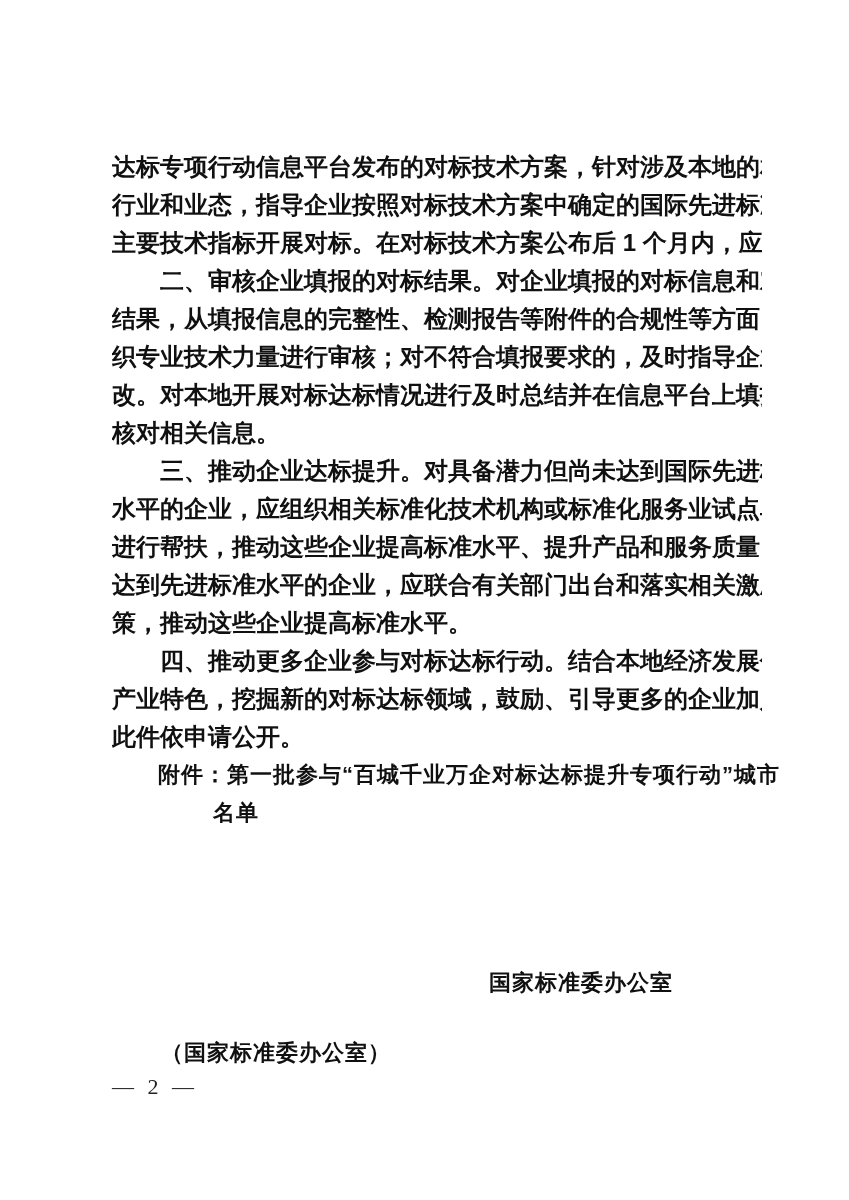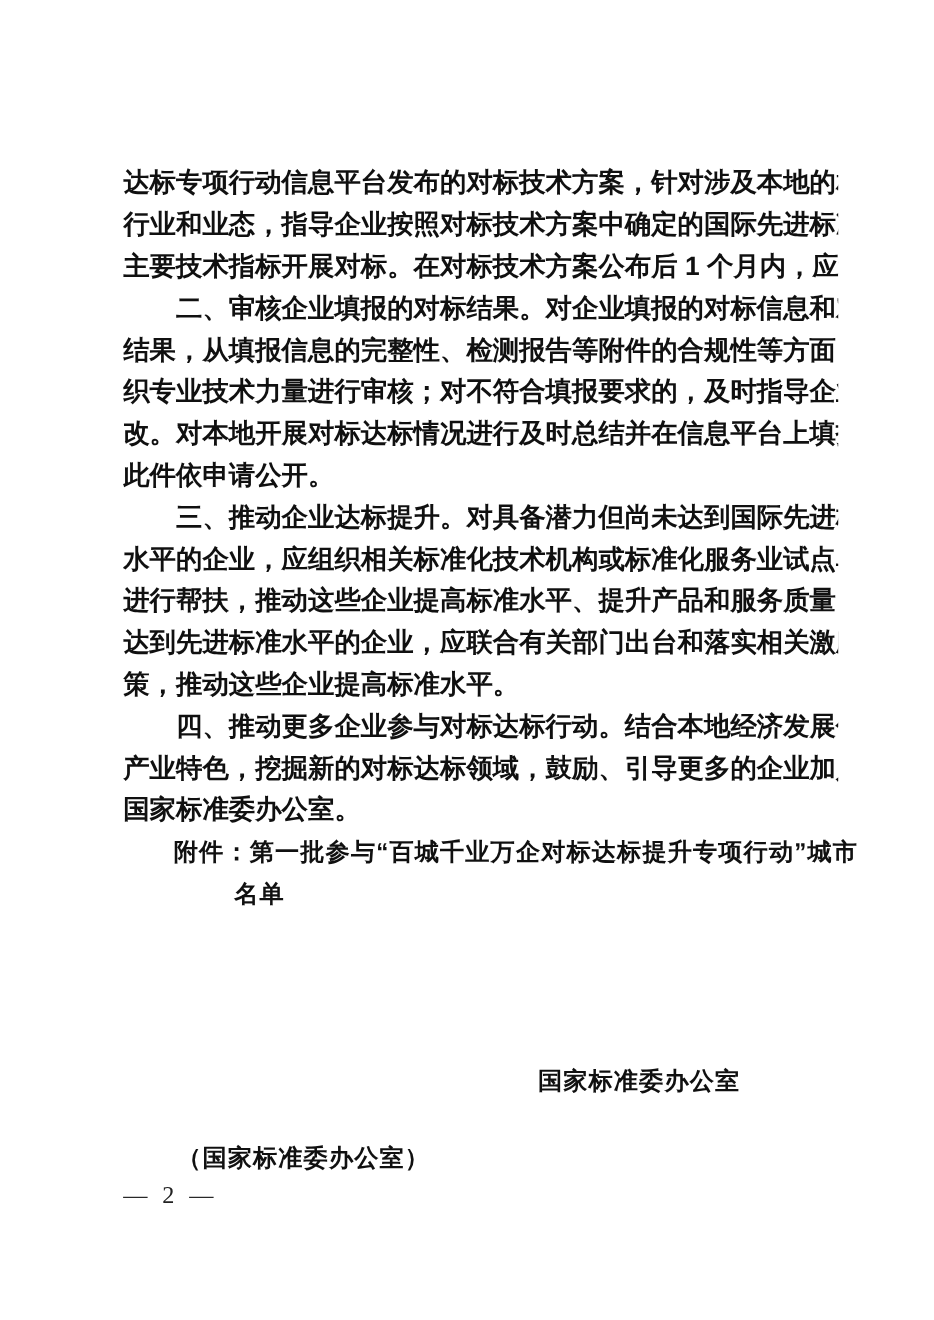--- a/index.html
+++ b/index.html
@@ -88,35 +88,35 @@
       <div class="line">达标专项行动信息平台发布的对标技术方案，针对涉及本地的相关</div>
       <div class="line">行业和业态，指导企业按照对标技术方案中确定的国际先进标准及</div>
       <div class="line">主要技术指标开展对标。在对标技术方案公布后 1 个月内，应组织</div>
     </div>
 
     <div class="para">
       <div class="line indent">二、审核企业填报的对标结果。对企业填报的对标信息和对标</div>
       <div class="line">结果，从填报信息的完整性、检测报告等附件的合规性等方面，组</div>
       <div class="line">织专业技术力量进行审核；对不符合填报要求的，及时指导企业修</div>
       <div class="line">改。对本地开展对标达标情况进行及时总结并在信息平台上填报、</div>
-      <div class="line last">此件依申请公开。</div>
+      <div class="line last">核对相关信息。</div>
     </div>
 
     <div class="para">
       <div class="line indent">三、推动企业达标提升。对具备潜力但尚未达到国际先进标准</div>
       <div class="line">水平的企业，应组织相关标准化技术机构或标准化服务业试点单位</div>
       <div class="line">进行帮扶，推动这些企业提高标准水平、提升产品和服务质量；对</div>
       <div class="line">达到先进标准水平的企业，应联合有关部门出台和落实相关激励政</div>
       <div class="line last">策，推动这些企业提高标准水平。</div>
     </div>
 
     <div class="para">
       <div class="line indent">四、推动更多企业参与对标达标行动。结合本地经济发展优势、</div>
       <div class="line">产业特色，挖掘新的对标达标领域，鼓励、引导更多的企业加入对</div>
-      <div class="line last">国家标准委办公室。</div>
+      <div class="line last">此件依申请公开。</div>
     </div>
 
     <div class="attachment">
       <div class="plain attach-l1">附件：第一批参与“百城千业万企对标达标提升专项行动”城市</div>
       <div class="plain attach-l2">名单</div>
     </div>
 
   </div>
 
   <div class="signature">

